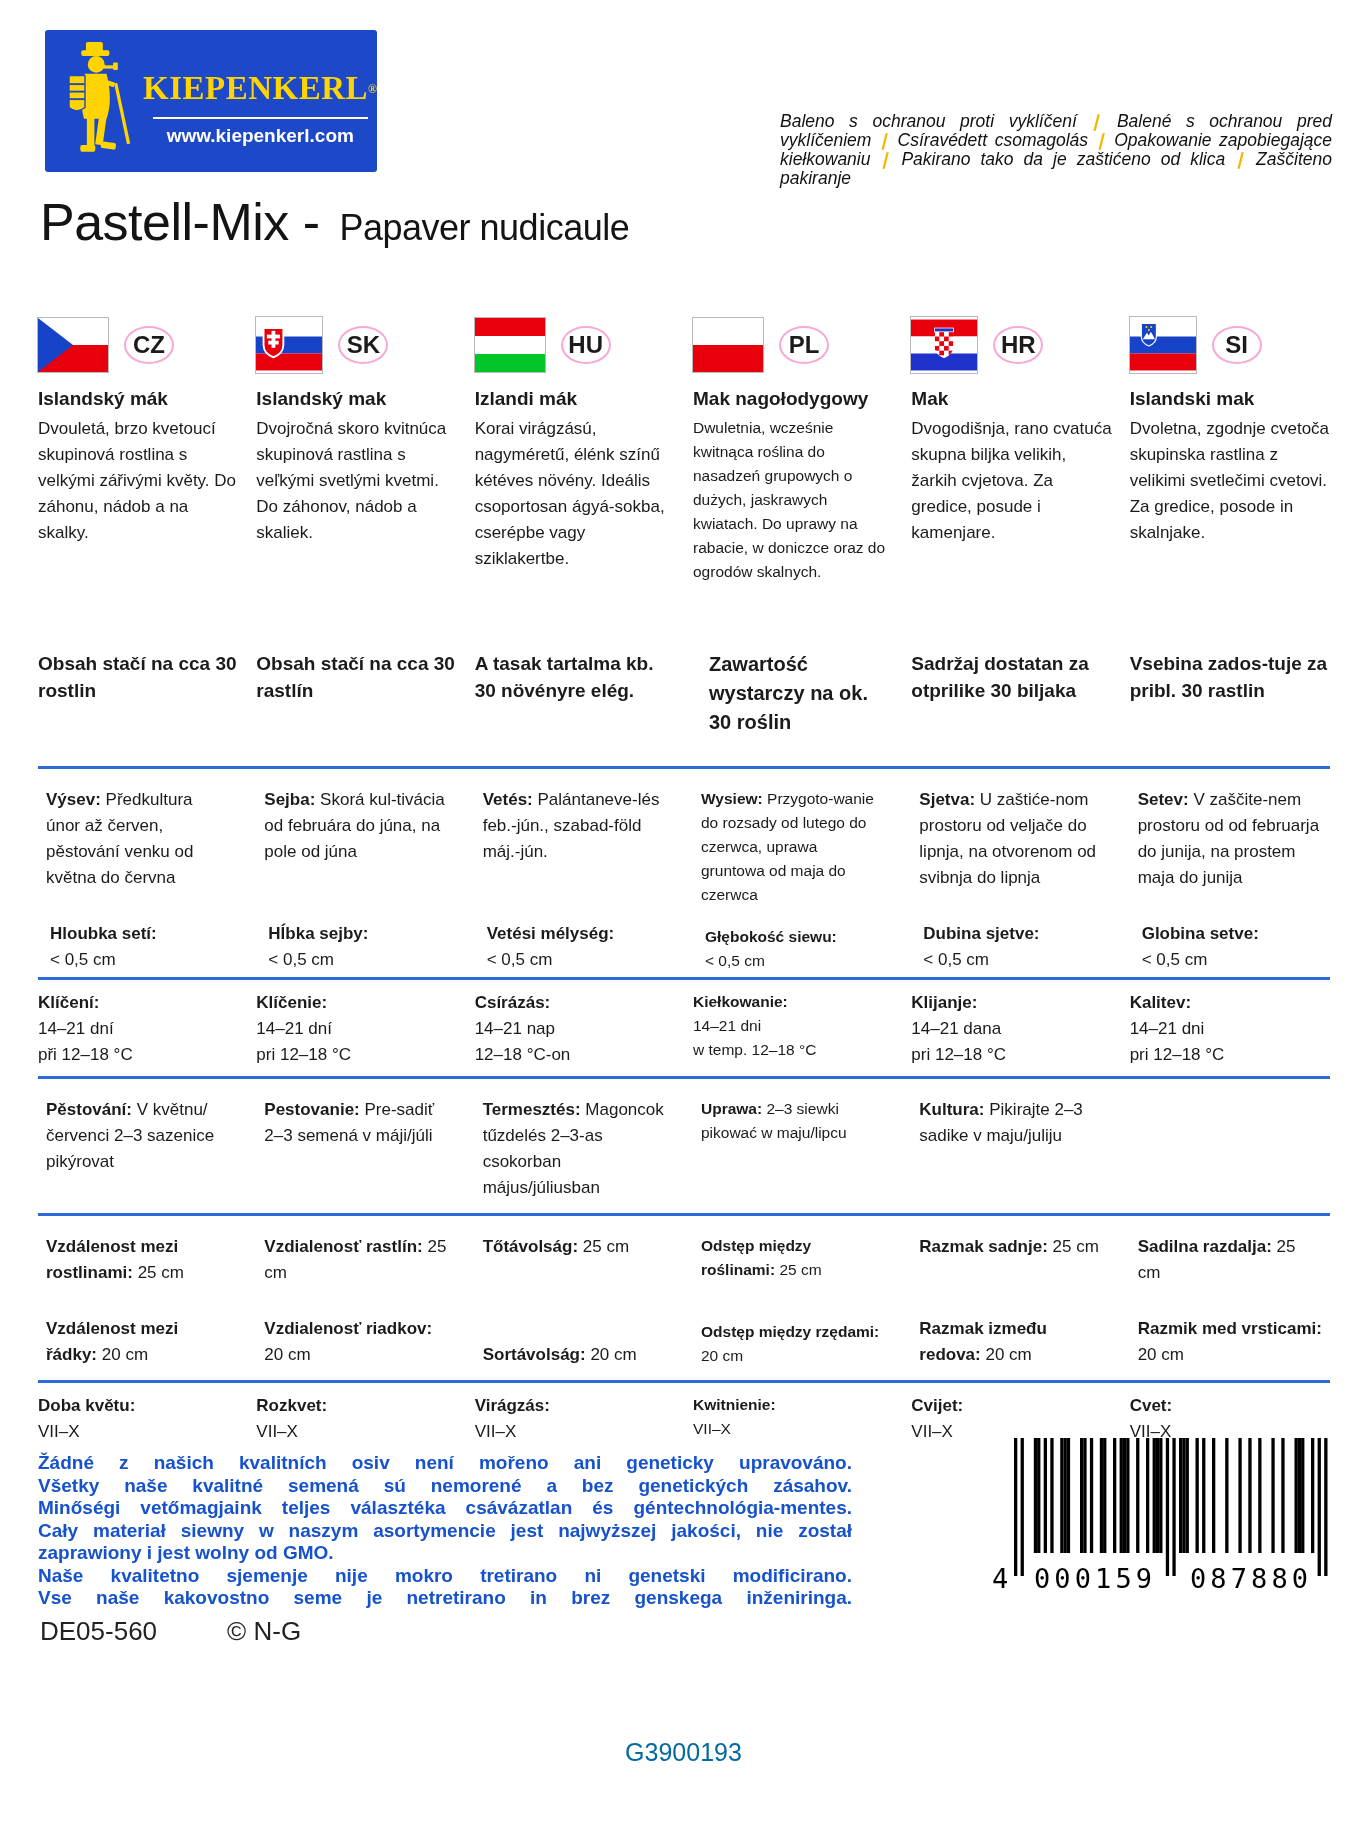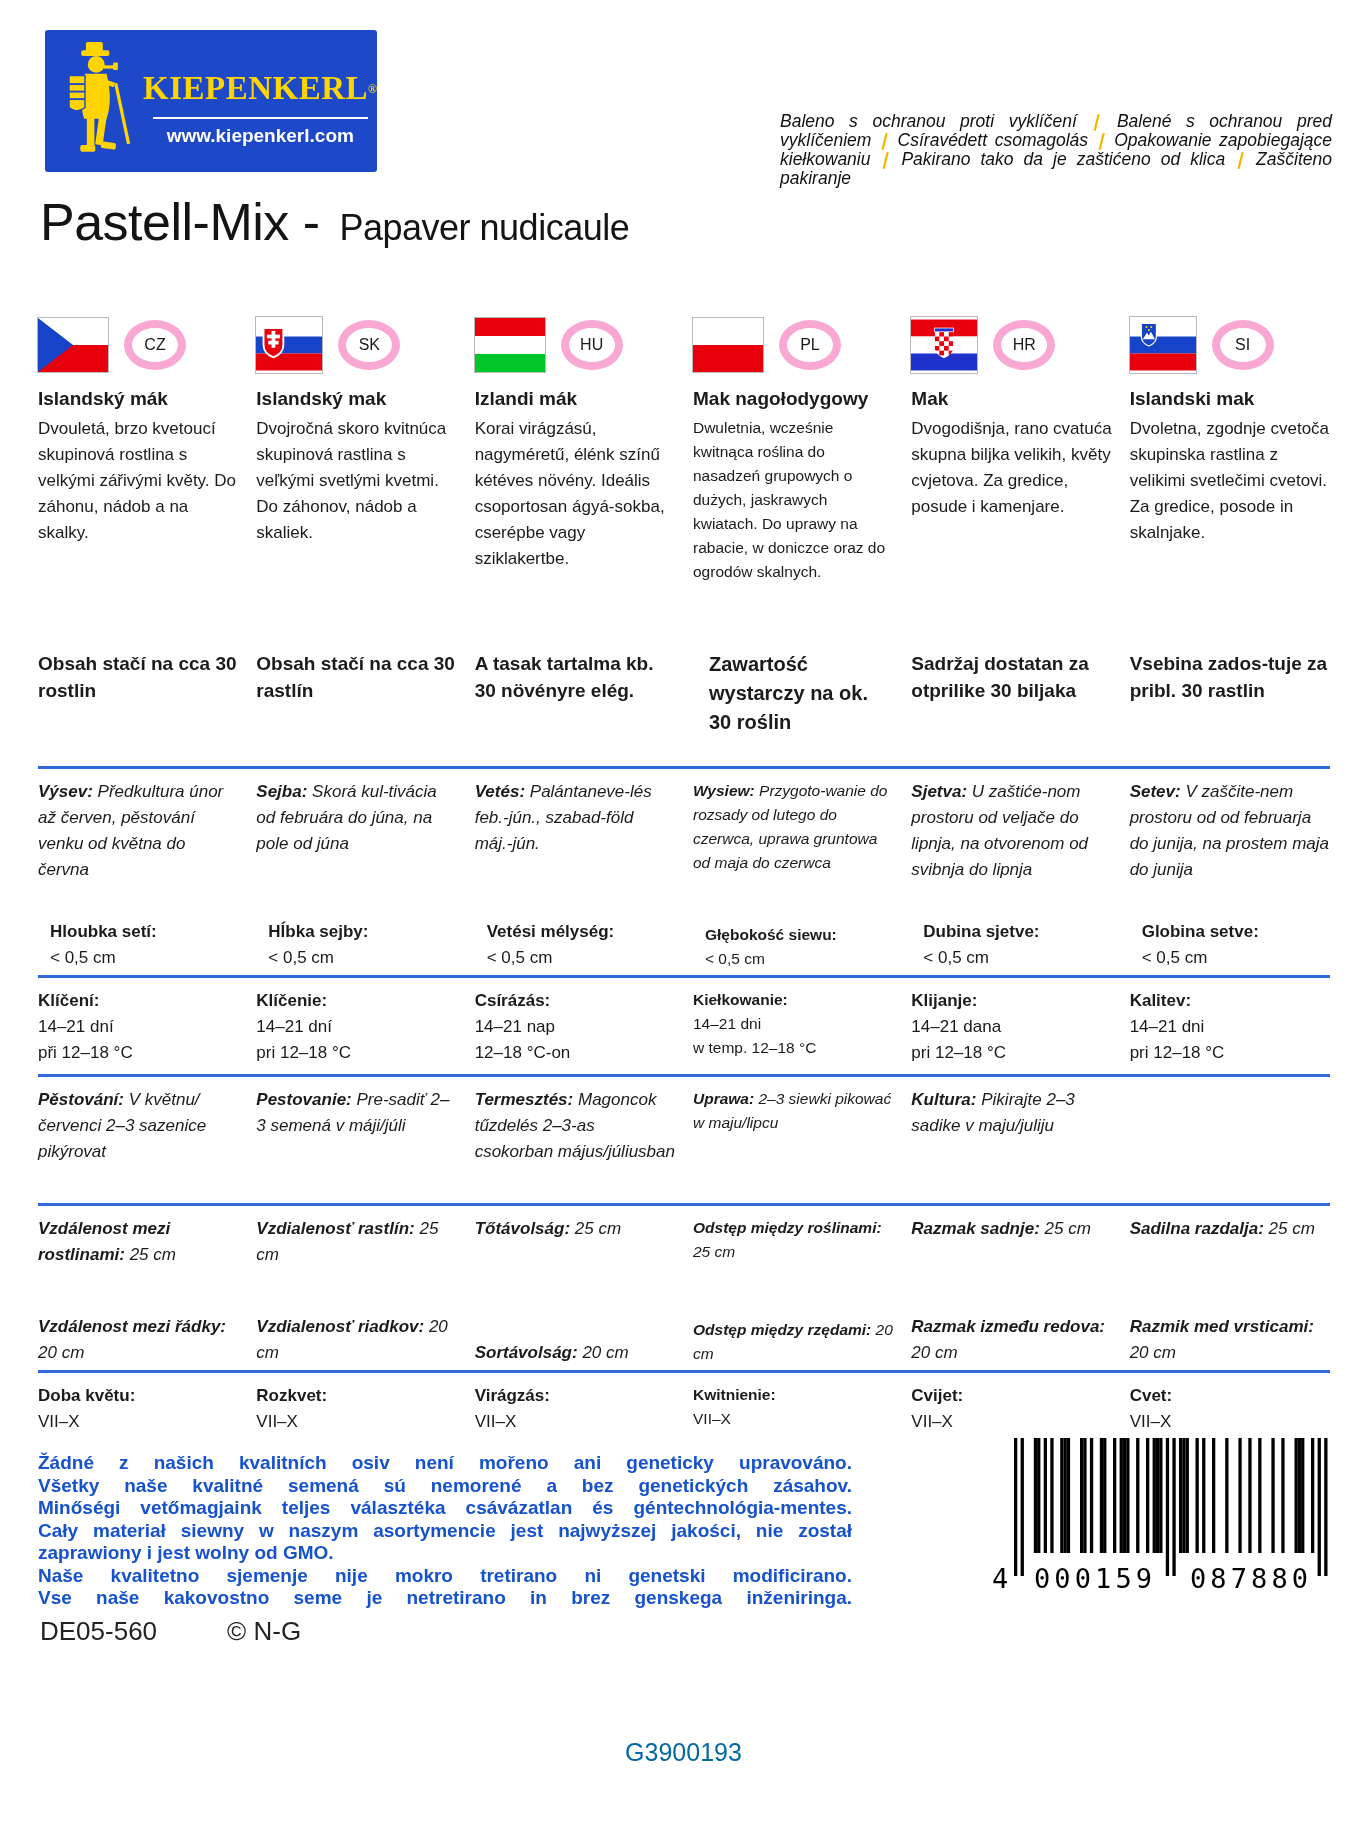--- a/index.html
+++ b/index.html
@@ -35,31 +35,31 @@
   
   .title{position:absolute;top:192px;left:40px;white-space:nowrap;letter-spacing:-.5px;color:#141414;}
   .title-main{font-size:52px;font-weight:400;}
   .title-latin{font-size:36px;font-weight:400;margin-left:16px;}
 
   
   .sheet{position:absolute;top:316px;left:38px;width:1292px;}
   .row{display:grid;grid-template-columns:repeat(6,1fr);column-gap:18px;}
   .bluehr{height:3px;background:#2e6ad8;border:0;margin:4px 0 10px 0;}
   .cell{font-size:17px;line-height:26px;}
-  .cell p{margin:0;font-style:italic;}
+  .cell p{margin:8px;}
   .cell.pl-col{font-size:15.5px;line-height:24px;}
 
   .row-flags{height:58px;margin-bottom:12px;}
   .flagcell{display:flex;align-items:center;gap:16px;}
   .flag{width:70px;height:54px;outline:1px solid #b9b9b9;display:block;flex:0 0 auto;}
   .flag-sq{width:66px;height:56px;}
   .badge{
-    width:46px;height:34px;border:8px solid #f9a8d4;border-radius:50%;
+    width:46px;height:34px;border:2px solid #f9a8d4;border-radius:50%;
     display:inline-flex;align-items:center;justify-content:center;
-    font-weight:normal;font-size:16px;flex:0 0 auto;background:#fff;
+    font-weight:bold;font-size:24px;flex:0 0 auto;background:#fff;
   }
   .row-head{min-height:264px;}
   .cname{font-size:19px;line-height:26px;margin-bottom:4px;}
   .row-content{min-height:112px;}
   .content-cell{font-size:19px;line-height:27px;}
   .cell.pl-col.content-cell{font-size:20px;line-height:29px;margin-left:16px;}
   .row-sow{min-height:192px;}
   .cell-sow{display:flex;flex-direction:column;justify-content:space-between;}
   .depth{margin-top:10px;margin-left:12px;}
   .row-germ{min-height:82px;}
@@ -236,21 +236,21 @@
     <div class="cell">
       <div class="cname b">Izlandi mák</div>
       <div class="cdesc">Korai virágzású, nagyméretű, élénk színű kétéves növény. Ideális csoportosan ágyá-sokba, cserépbe vagy sziklakertbe.</div>
     </div>
     <div class="cell pl-col">
       <div class="cname b">Mak nagołody­gowy</div>
       <div class="cdesc">Dwuletnia, wcześnie kwitnąca roślina do nasadzeń grupowych o dużych, jaskrawych kwiatach. Do uprawy na rabacie, w doniczce oraz do ogrodów skalnych.</div>
     </div>
     <div class="cell">
       <div class="cname b">Mak</div>
-      <div class="cdesc">Dvogodišnja, rano cvatuća skupna biljka velikih, květy cvjetova. Za gredice, posude i kamenjare.</div>
+      <div class="cdesc">Dvogodišnja, rano cvatuća skupna biljka velikih, žarkih cvjetova. Za gredice, posude i kamenjare.</div>
     </div>
     <div class="cell">
       <div class="cname b">Islandski mak</div>
       <div class="cdesc">Dvoletna, zgodnje cvetoča skupinska rastlina z velikimi svetlečimi cvetovi. Za gredice, posode in skalnjake.</div>
     </div>
   </div>
 
   <div class="row row-content">
     <div class="cell content-cell b">Obsah stačí na cca 30 rostlin</div>
     <div class="cell content-cell b">Obsah stačí na cca 30 rastlín</div>

